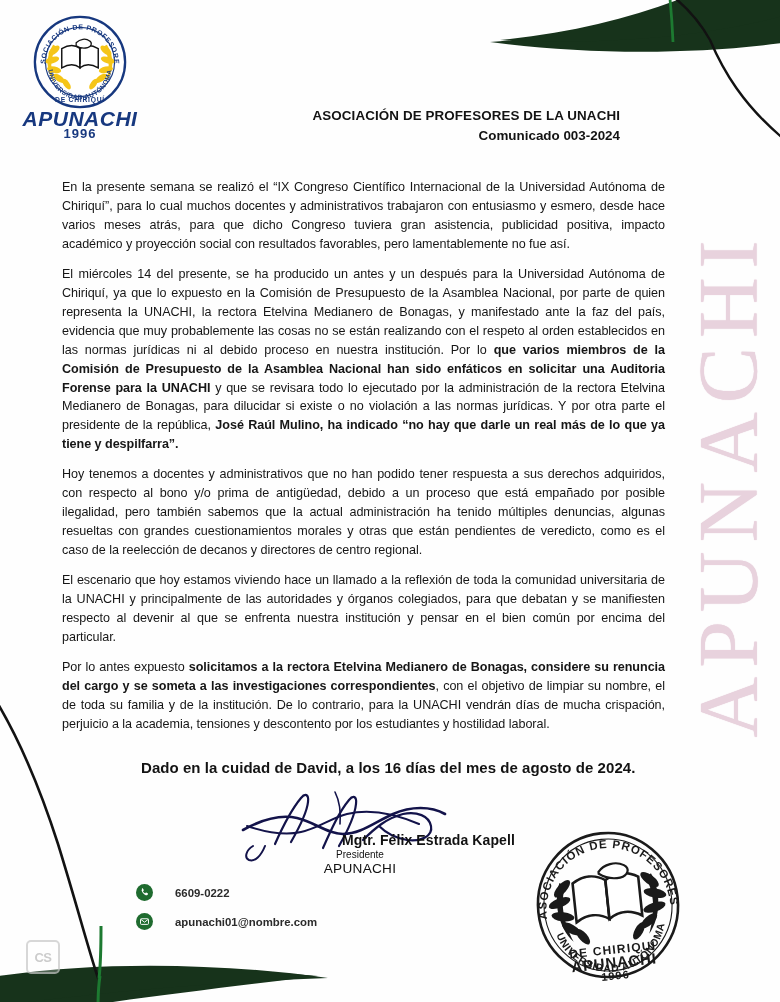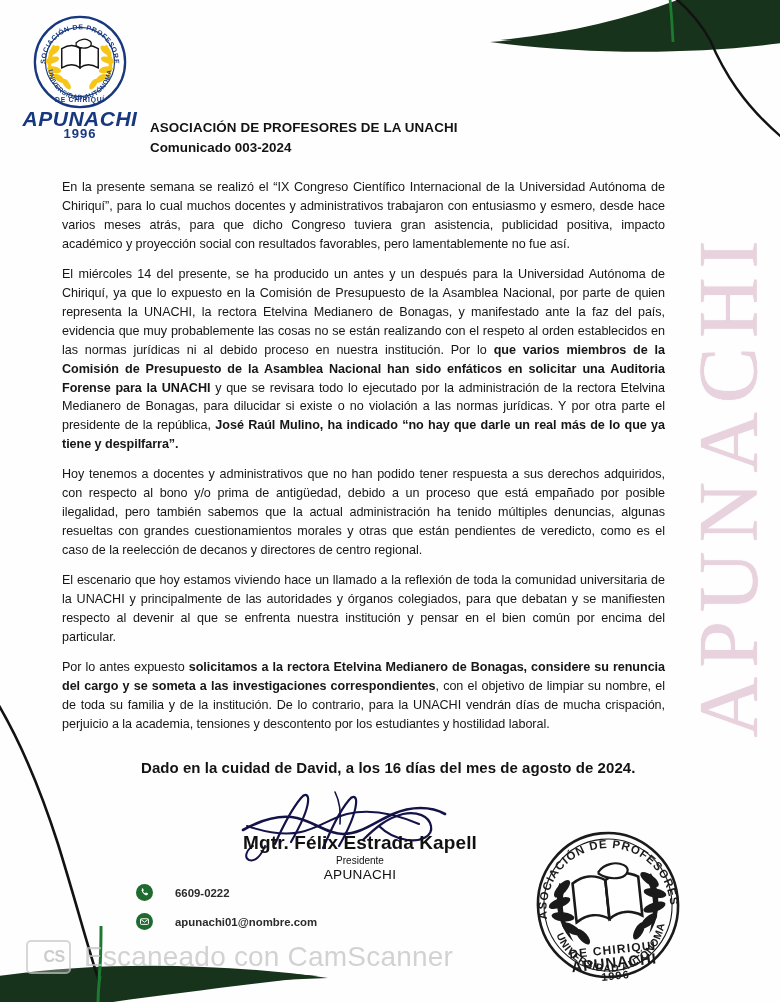--- a/index.html
+++ b/index.html
@@ -102,22 +102,21 @@
     color: #17387f;
     line-height: 1;
   }
 
   
   .doc-header {
     position: absolute;
     left: 150px;
     top: 108px;
     width: 470px;
-    text-align: left;
-    margin-top: 12px;
+    text-align: right;
   }
   .doc-header .org {
     font-size: 13.4px;
     font-weight: bold;
     letter-spacing: 0.1px;
     color: #131313;
     line-height: 1.25;
   }
   .doc-header .comunicado {
     font-size: 13.4px;
@@ -169,24 +168,25 @@
     position: absolute;
     left: 30px;
     top: -6px;
     width: 250px;
     height: 78px;
     pointer-events: none;
   }
   .sig-name {
     position: relative;
     margin-top: 42px;
-    font-size: 19px;
+    font-size: 14px;
     font-weight: bold;
     color: #111;
     letter-spacing: 0.1px;
+    text-align: right;
   }
   .sig-role {
     font-size: 10px;
     color: #111;
     margin-top: 1px;
   }
   .sig-org {
     font-size: 13.6px;
     color: #111;
     margin-top: 1px;
@@ -243,26 +243,25 @@
     pointer-events: none;
   }
   .cs-badge {
     width: 30px;
     height: 30px;
     border: 2.5px solid #c9c9c9;
     border-radius: 5px;
     display: flex;
     align-items: center;
     justify-content: center;
-    font-size: 16px;
+    font-size: 13px;
     font-weight: bold;
     color: #b9b9b9;
     letter-spacing: -0.5px;
     background: rgba(255,255,255,0.35);
-    padding-left: 11px;
   }
   .cs-text {
     margin-left: 13px;
     font-size: 28px;
     color: #c2c2c2;
     letter-spacing: 0.2px;
     font-family: "Liberation Sans", sans-serif;
   }
 </style>
 </head>
@@ -418,16 +417,15 @@
             <rect x="2.2" y="4" width="11.6" height="8.2" rx="1.2"></rect>
             <path d="M2.6 4.8 8 9l5.4-4.2"></path>
           </svg>
         </span>
         <span class="contact-text">apunachi01@nombre.com</span>
       </div>
     </div>
 
   <div class="camscanner">
     <div class="cs-badge">CS</div>
-    <div class="cs-text">Escaneado con CamScanner</div>
   </div>
 
 </div>
 
 </body></html>

